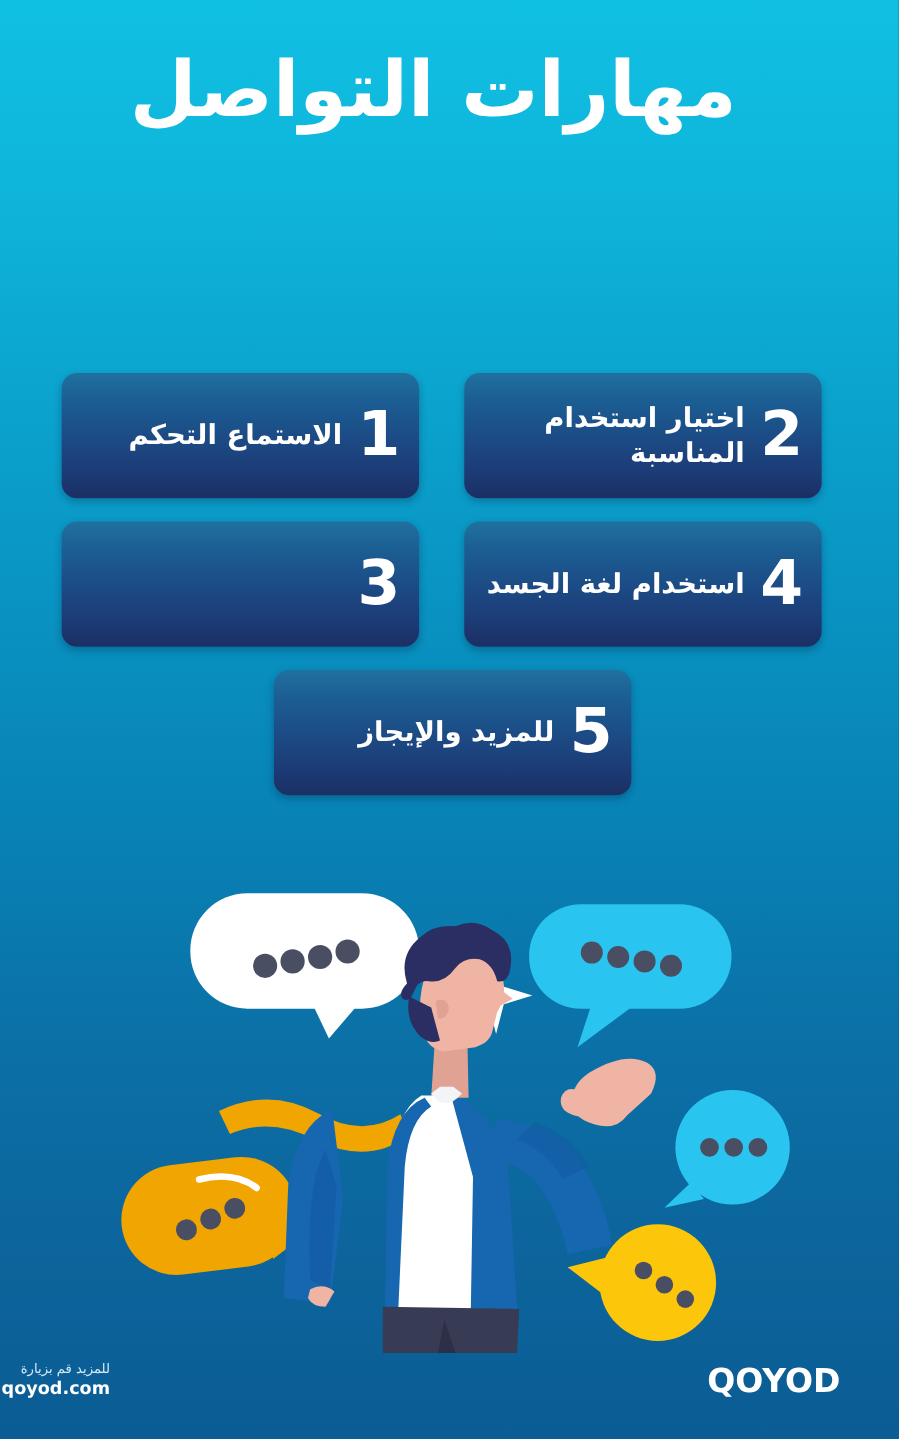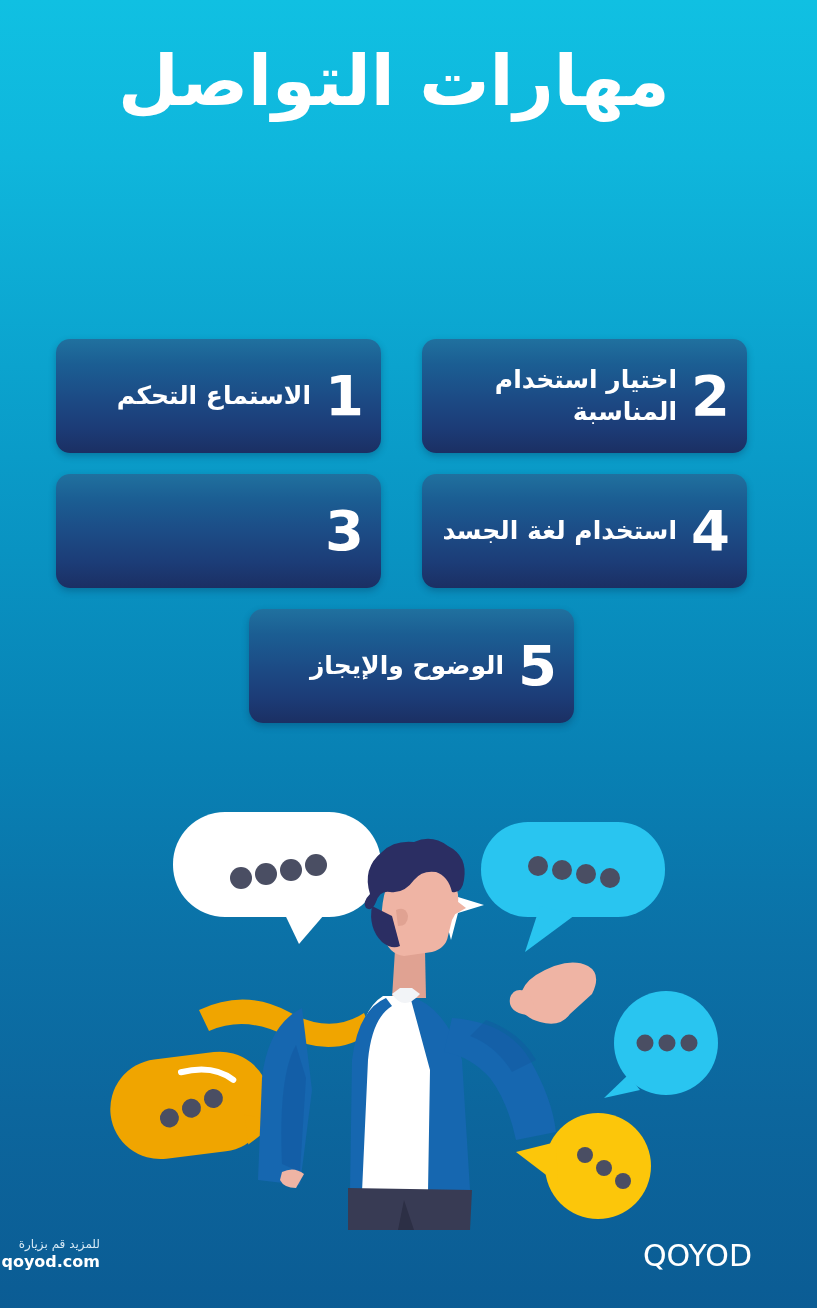--- a/index.html
+++ b/index.html
@@ -106,21 +106,21 @@
     font-weight:bold;
     line-height:1.3;
     direction:ltr;
     text-align:right;
   }
   .logo {
     position:absolute;
     left:643px; top:1238px;
     color:#FFFFFF;
     font-size:30px;
-    font-weight:normal;
+    font-weight:bold;
     letter-spacing:0px;
     direction:ltr;
     font-family:"DejaVu Sans","Liberation Sans",sans-serif;
   }
 </style>
 </head>
 <body>
 
 <div id="poster">
 
@@ -142,21 +142,21 @@
     <span class="card-num">3</span>
   </div>
 
   <div class="card" id="card4">
     <span class="card-num">4</span>
     <span class="card-label">استخدام لغة الجسد</span>
   </div>
 
   <div class="card" id="card5">
     <span class="card-num">5</span>
-    <span class="card-label">الوضوح والإيجاز</span>
+    <span class="card-label">للمزيد والإيجاز</span>
   </div>
 
   <svg id="illo" viewBox="0 0 817 470">
 
     <g>
       <rect x="173" y="52" width="208" height="105" rx="52" fill="#FFFFFF"></rect>
       <path d="M278 140 L330 148 L299 184 Z" fill="#FFFFFF"></path>
       <circle cx="241" cy="118" r="11" fill="#4A4E63"></circle>
       <circle cx="266" cy="114" r="11" fill="#4A4E63"></circle>
       <circle cx="291" cy="110" r="11" fill="#4A4E63"></circle>

